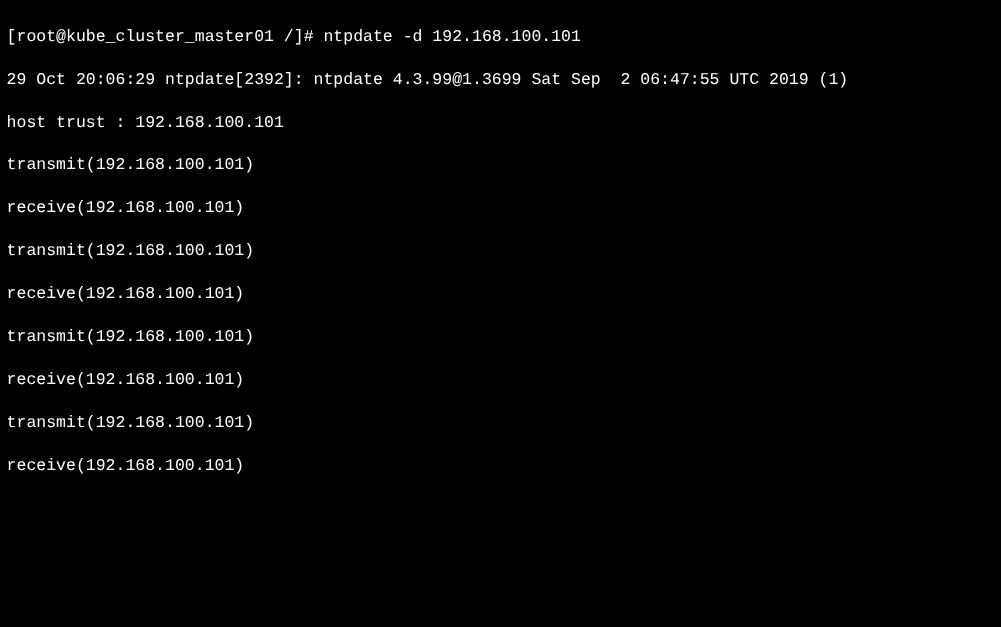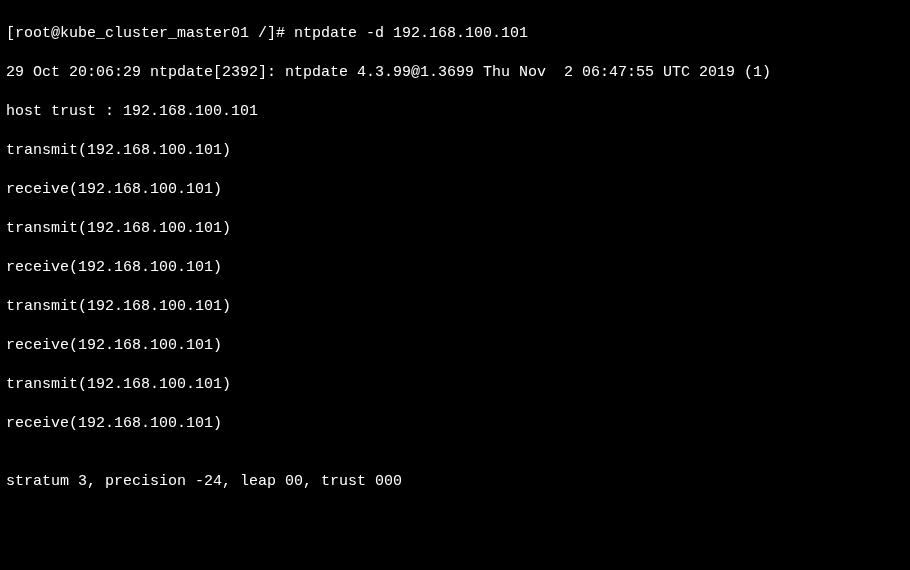--- a/index.html
+++ b/index.html
@@ -21,32 +21,31 @@
   .line {
     display: block;
     font-family: Liberation Mono, monospace;
   }
 </style>
 </head>
 <body>
 
 <div class="terminal">
 <span class="line"><span>[root@kube_cluster_master01 /]# </span><span>ntpdate -d 192.168.100.101</span></span>
-<span class="line">29 Oct 20:06:29 ntpdate[2392]: ntpdate 4.3.99@1.3699 Thu Nov  2 06:47:55 UTC 2019 (1)</span>
+<span class="line">29 Oct 20:06:29 ntpdate[2392]: ntpdate 4.3.99@1.3699 Sat Sep  2 06:47:55 UTC 2019 (1)</span>
 <span class="line">host trust : 192.168.100.101</span>
 <span class="line">transmit(192.168.100.101)</span>
 <span class="line">receive(192.168.100.101)</span>
 <span class="line">transmit(192.168.100.101)</span>
 <span class="line">receive(192.168.100.101)</span>
 <span class="line">transmit(192.168.100.101)</span>
 <span class="line">receive(192.168.100.101)</span>
 <span class="line">transmit(192.168.100.101)</span>
 <span class="line">receive(192.168.100.101)</span>
 <span class="line"></span>
-<span class="line">stratum 3, precision -24, leap 00, trust 000</span>
 
 
 
 
 
 
 
 
 
 <span class="line"></span>

